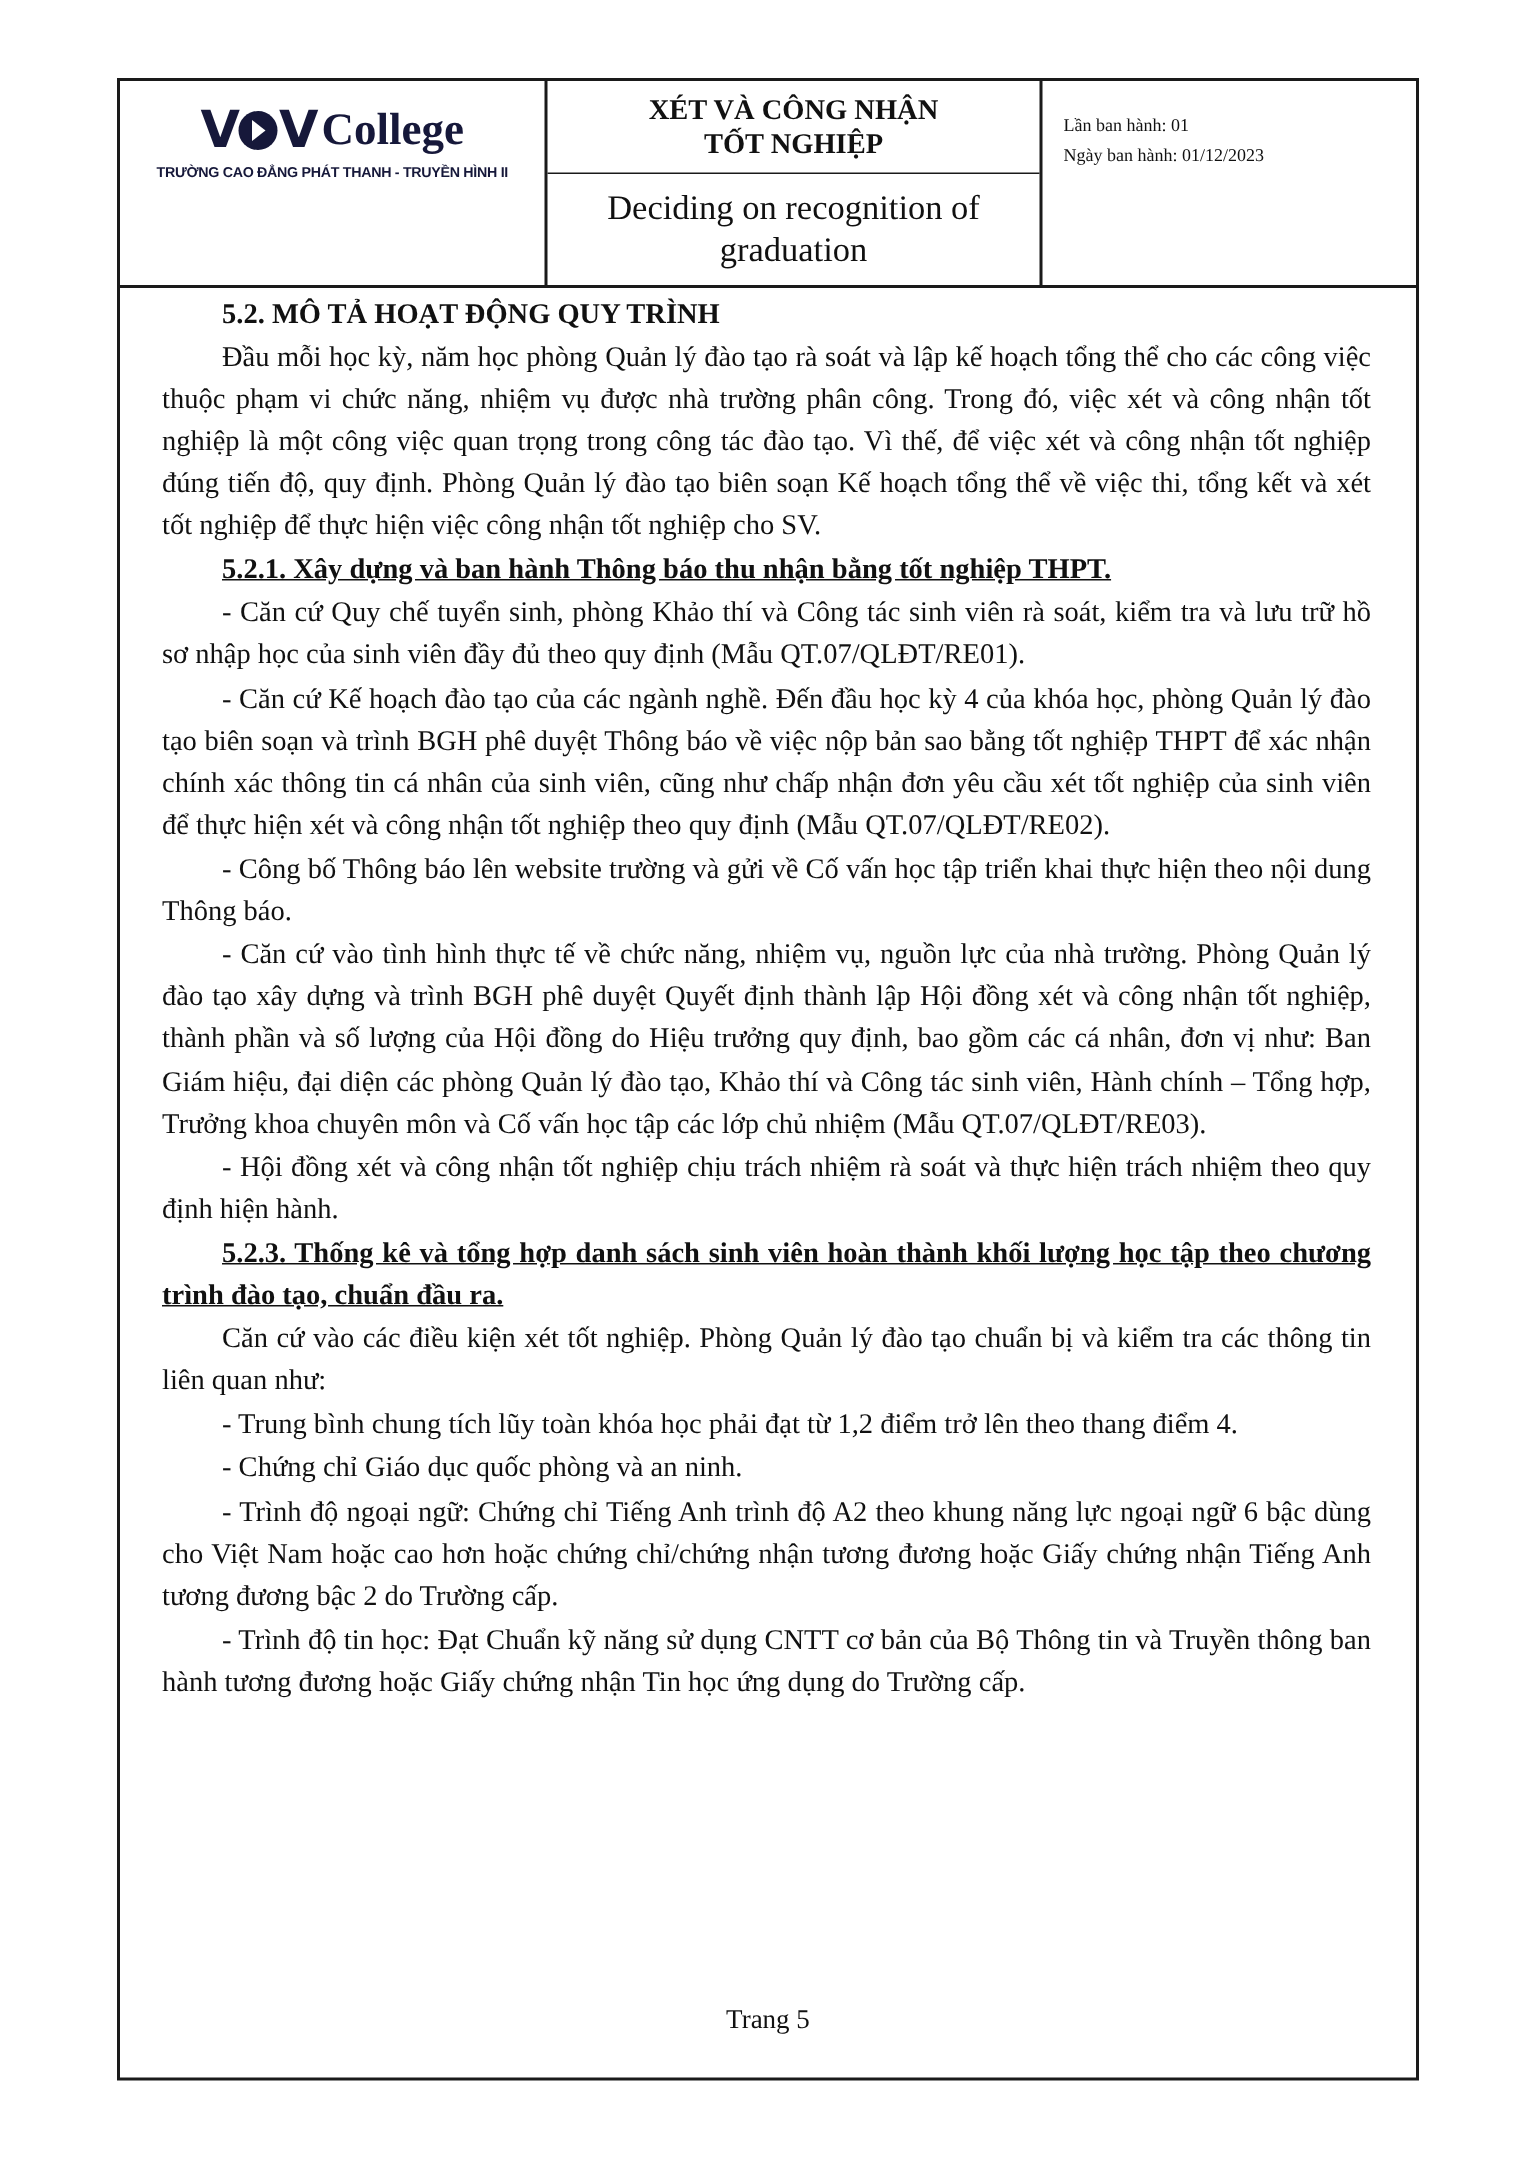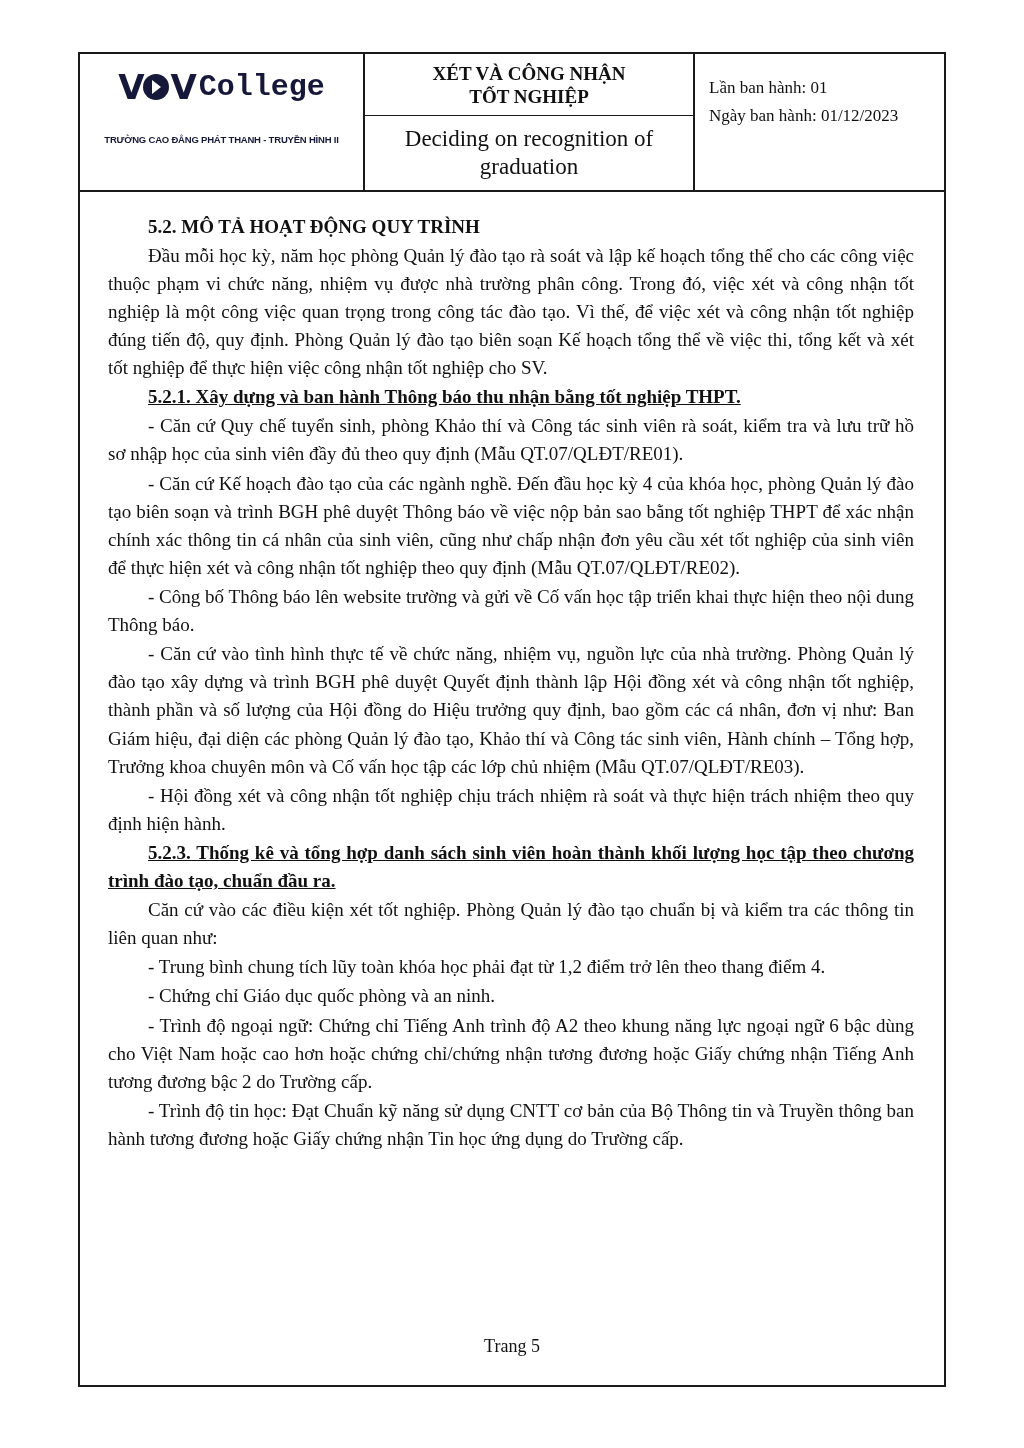--- a/index.html
+++ b/index.html
@@ -69,29 +69,29 @@
     position: absolute;
     left: 9px;
     top: 6px;
     width: 0;
     height: 0;
     border-left: 9px solid #fff;
     border-top: 7px solid transparent;
     border-bottom: 7px solid transparent;
   }
   .logo-word {
-    font-family: Liberation Mono, monospace;
+    font-family: Liberation Serif, serif;
     font-weight: 700;
     font-size: 30px;
     color: #16183a;
     line-height: 1;
     letter-spacing: 0px;
   }
   .logo-sub {
-    margin-top: 24px;
+    margin-top: 0;
     font-family: "Liberation Sans", sans-serif;
     font-weight: 700;
     font-size: 9.5px;
     letter-spacing: -0.2px;
     color: #16183a;
     white-space: nowrap;
   }
   .hdr-mid {
     width: 330px;
     border-right: 2px solid #1a1a1a;
@@ -110,26 +110,26 @@
   .hdr-mid-bot {
     padding: 9px 4px;
     text-align: center;
     font-size: 23px;
     line-height: 1.2;
   }
   .hdr-right {
     flex: 1;
     box-sizing: border-box;
     padding: 20px 10px 10px 14px;
-    font-size: 17px;
+    font-size: 12px;
     line-height: 1.65;
   }
   
   .content {
-    padding: 21px 30px 0 28px;
+    padding: 4px 30px 0 28px;
     font-size: 19px;
     line-height: 1.48;
     text-align: justify;
   }
   .content p {
     margin: 0 0 1px 0;
     text-indent: 40px;
   }
   .h-sec {
     margin: 0 0 2px 0;

